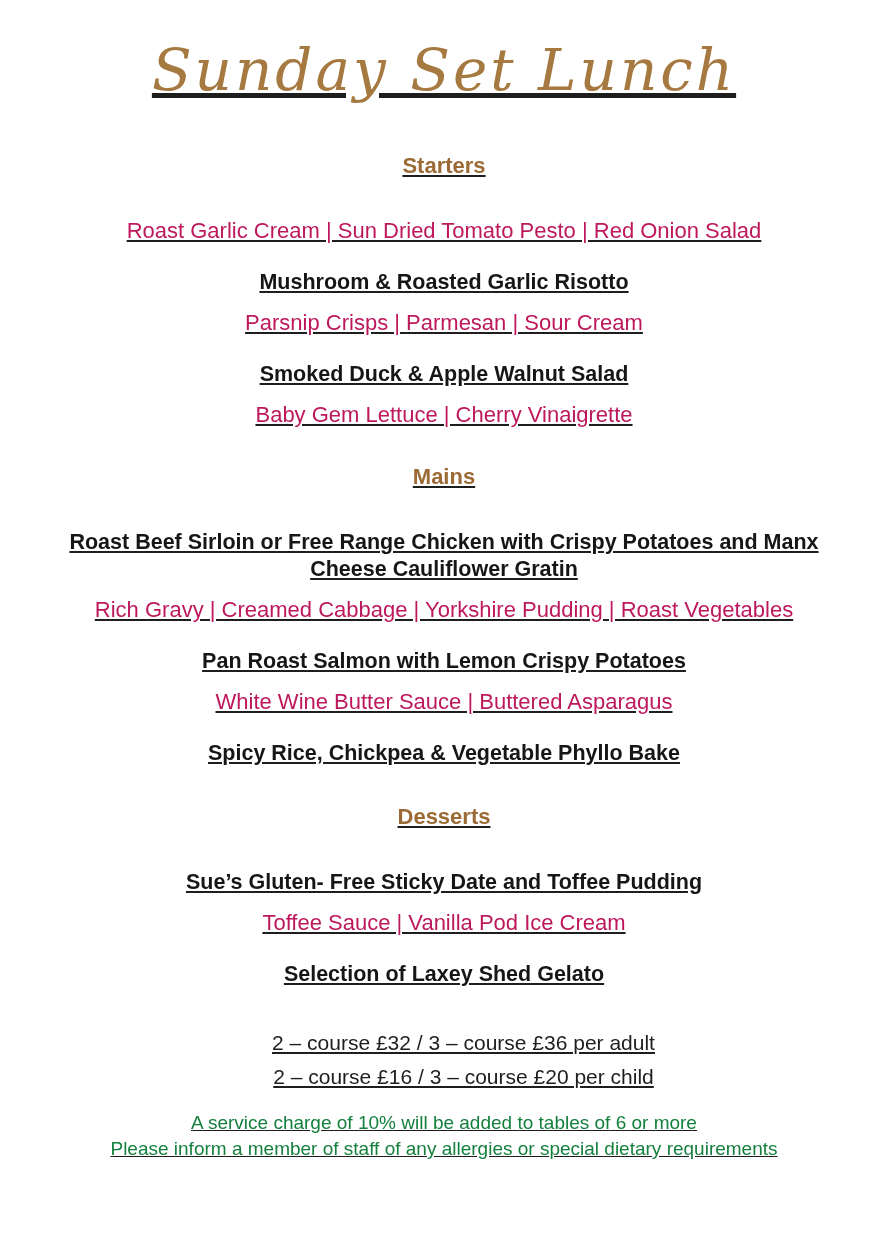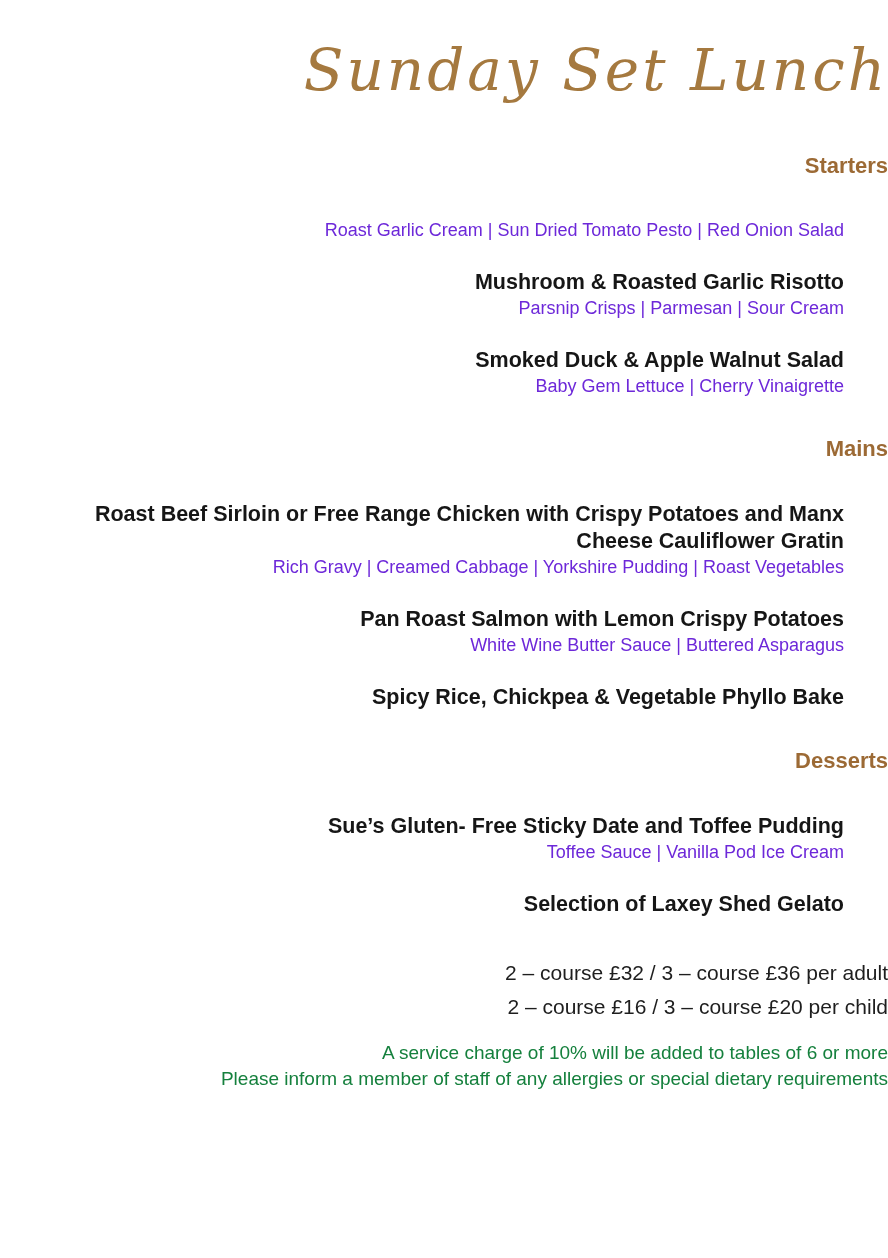--- a/index.html
+++ b/index.html
@@ -8,22 +8,23 @@
     background: #ffffff;
   }
   body {
     width: 888px;
     height: 1258px;
     font-family: "Liberation Sans", sans-serif;
     color: #1e1e1e;
     overflow: hidden;
   }
   .menu {
-    text-align: right;
+    text-align: center;
     padding-top: 28px;
+    text-decoration: underline;
   }
   .title {
     font-family: "DejaVu Serif", serif;
     font-style: italic;
     font-weight: 400;
     font-size: 58px;
     line-height: 84px;
     color: #a5793f;
     letter-spacing: 3px;
     margin: 0;
@@ -45,24 +46,24 @@
   .item:last-child {
     margin-bottom: 0;
   }
   .item-name {
     font-size: 21.5px;
     line-height: 27px;
     font-weight: 700;
     color: #161616;
   }
   .item-desc {
-    font-size: 18px;
+    font-size: 22px;
     line-height: 25px;
-    margin-top: 0;
-    color: #6d28d9;
+    margin-top: 14px;
+    color: #be185d;
   }
   .pricing {
     margin-top: 38px;
     font-size: 21px;
     line-height: 34px;
     color: #1e1e1e;
     padding-left: 39px;
   }
   .footer-notes {
     margin-top: 16px;

